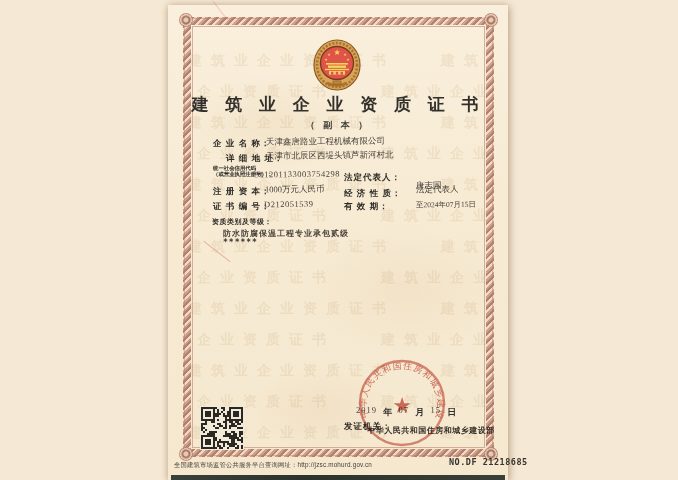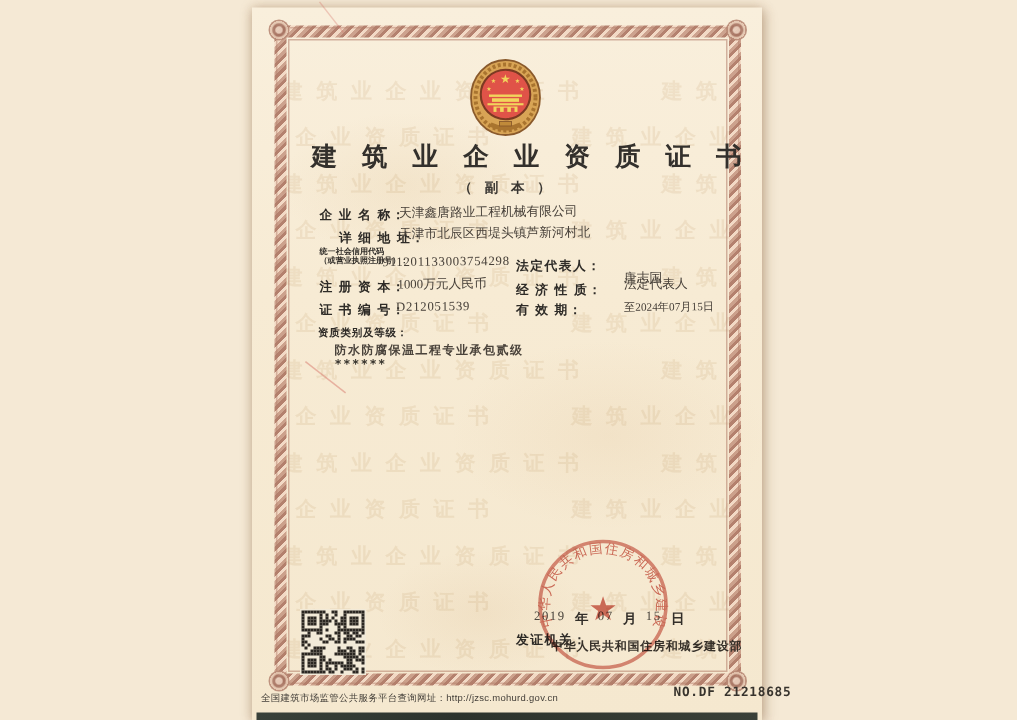--- a/index.html
+++ b/index.html
@@ -21,21 +21,21 @@
   .lace-frame{position:absolute;left:15px;top:12px;right:14px;bottom:23px;
     border:8px solid transparent;
     border-image:repeating-linear-gradient(135deg, rgba(168,110,92,.85) 0 2px, rgba(242,216,196,.95) 2px 4px, rgba(186,130,110,.7) 4px 6px) 8;
     pointer-events:none;}
   .lace-frame:before{content:"";position:absolute;inset:1px;border:1px solid rgba(178,125,105,.55);}
   .lace-frame:after{content:"";position:absolute;inset:-7px;border:1px solid rgba(178,125,105,.45);}
   .corner{position:absolute;width:14px;height:14px;border-radius:50%;
     background:radial-gradient(circle at 50% 50%, #e8cdbb 0 2px, #a87563 3px 4px, #e3c4ae 5px 6px, #b98a76 6px 7px);opacity:.9;}
   .emblem{position:absolute;left:143px;top:32px;}
   .title{position:absolute;left:0;top:88px;width:100%;text-align:center;
-    font-family:"Liberation Sans",sans-serif;font-weight:bold;font-size:17px;letter-spacing:6px;color:#33302c;margin-left:16px;}
+    font-family:"Liberation Sans",sans-serif;font-weight:bold;font-size:17px;letter-spacing:6px;color:#33302c;}
   .subtitle{position:absolute;left:0;top:114px;width:100%;text-align:center;
     font-family:"Liberation Sans",sans-serif;font-weight:bold;font-size:9px;letter-spacing:3px;color:#3a3733;}
   .lbl{position:absolute;font-family:"Liberation Sans",sans-serif;font-weight:bold;font-size:8.5px;color:#2e2b27;letter-spacing:1px;white-space:nowrap;}
   .val{position:absolute;font-family:"Liberation Serif",serif;font-size:8.5px;color:#474039;white-space:nowrap;transform:rotate(-0.6deg);}
   .lbl-small{position:absolute;font-family:"Liberation Sans",sans-serif;font-weight:bold;font-size:5.4px;line-height:6.4px;color:#2e2b27;white-space:nowrap;}
   .grade-lbl{position:absolute;font-family:"Liberation Sans",sans-serif;font-weight:bold;font-size:7px;color:#2e2b27;letter-spacing:.5px;}
   .grade-val{position:absolute;font-family:"Liberation Serif",serif;font-size:8px;color:#4a433b;letter-spacing:1px;}
   .stars{position:absolute;font-family:"DejaVu Sans Mono",monospace;font-size:8px;font-weight:bold;color:#3a362f;letter-spacing:1px;}
   .issuer{position:absolute;left:176px;top:384px;margin-top:32px;}
   .date-row{position:absolute;left:188px;top:401px;width:140px;font-size:9px;color:#44403a;white-space:nowrap;}

